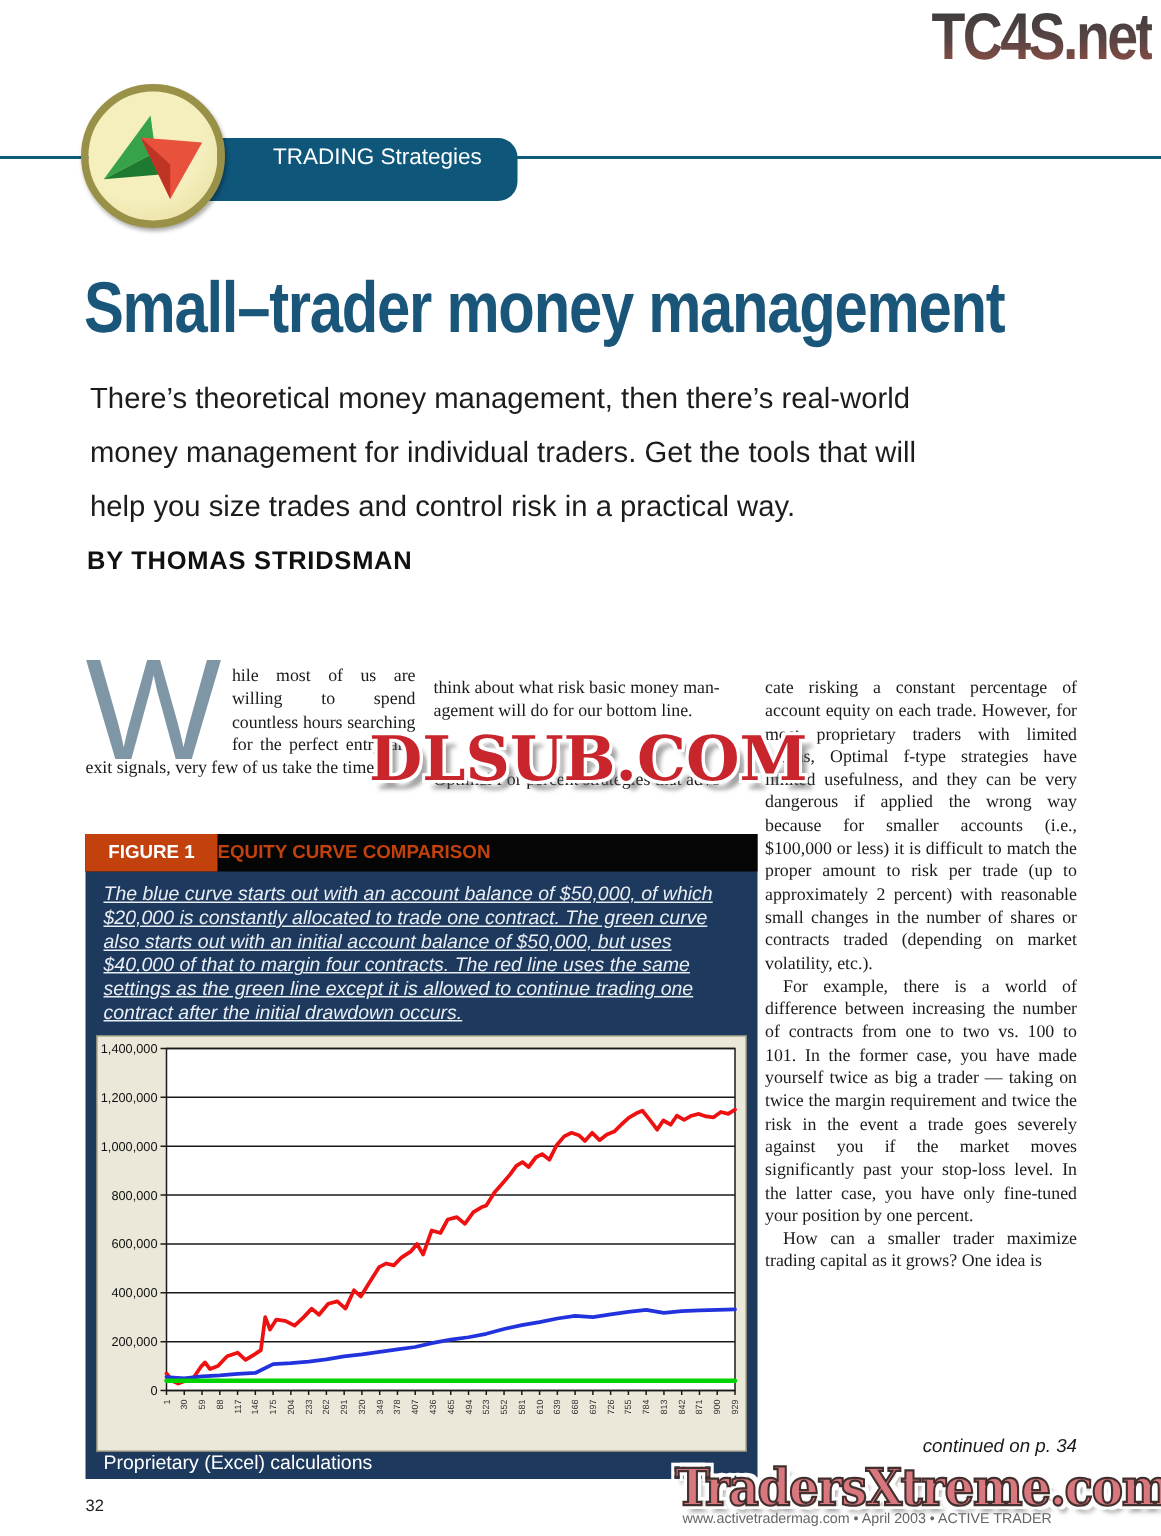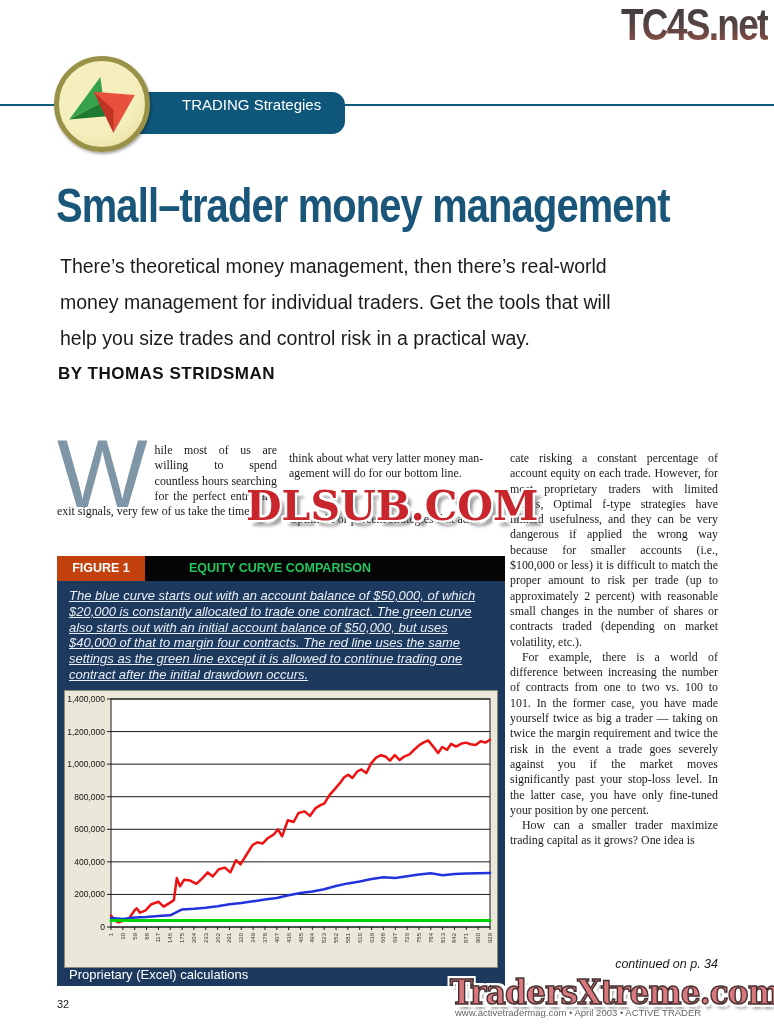--- a/index.html
+++ b/index.html
@@ -42,21 +42,21 @@
   #col3 p{margin:0;}
   #col3 p.ind{text-indent:12px;}
   #continued{position:absolute;left:510px;top:957px;width:208px;text-align:right;
         font-style:italic;font-size:12.5px;color:#1a1a1a;}
 
   
   #figure{position:absolute;left:57px;top:556px;width:448px;height:430px;background:#1d3a5e;}
   #figHead{display:flex;height:25px;background:#050505;}
   #figLabel{width:88px;background:#c2410c;color:#fff;font-weight:bold;font-size:12.5px;
         line-height:25px;text-align:center;}
-  #figTitle{color:#22c55e;font-weight:bold;font-size:12.5px;line-height:25px;margin-left:44px;}
+  #figTitle{color:#c2410c;font-weight:bold;font-size:12.5px;line-height:25px;}
   #figCaption{padding:7px 12px 5px 12px;color:#e9eef4;font-style:italic;font-size:13px;
         line-height:15.8px;text-decoration:underline;}
   #chartWrap{margin:2px 7px 0 7px;height:278px;background:#ebe8d9;border:1px solid #8b8b7a;
         box-sizing:border-box;}
   #figSource{position:absolute;left:0;bottom:0;width:100%;height:22px;line-height:22px;
         padding-left:12px;color:#fff;font-size:13px;box-sizing:border-box;}
 
   
   .wm{position:absolute;font-family:"DejaVu Serif",serif;font-weight:bold;white-space:nowrap;z-index:60;}
   #wmCenter{left:246px;top:482px;font-size:41px;letter-spacing:0px;color:#c9252d;
@@ -92,21 +92,21 @@
   </div>
 
   <div id="title">Small–trader money management</div>
   <div id="standfirst">There’s theoretical money management, then there’s real-world money management for individual traders. Get the tools that will help you size trades and control risk in a practical way.</div>
   <div id="byline">BY THOMAS STRIDSMAN</div>
 
   <div id="col1" class="serif">
     <span id="dropcap">W</span><span>hile most of us are willing to spend countless hours searching for the perfect entry and exit signals, very few of us take the time to</span>
   </div>
   <div id="col2" class="serif">
-      <div class="bline">think about what very latter money man-</div>
+      <div class="bline">think about what risk basic money man-</div>
       <div class="bline">agement will do for our bottom line.</div>
       <div class="bline">&nbsp;</div>
       <div class="bline">&nbsp;</div>
       <div class="bline">Optimal f or percent strategies that advo-</div>
     </div>
   <div id="col3" class="serif">
       <p>cate risking a constant percentage of account equity on each trade. However, for most proprietary traders with limited means, Optimal f-type strategies have limited usefulness, and they can be very dangerous if applied the wrong way because for smaller accounts (i.e., $100,000 or less) it is difficult to match the proper amount to risk per trade (up to approximately 2 percent) with reasonable small changes in the number of shares or contracts traded (depending on market volatility, etc.).</p>
       <p class="ind">For example, there is a world of difference between increasing the number of contracts from one to two vs. 100 to 101. In the former case, you have made yourself twice as big a trader — taking on twice the margin requirement and twice the risk in the event a trade goes severely against you if the market moves significantly past your stop-loss level. In the latter case, you have only fine-tuned your position by one percent.</p>
       <p class="ind">How can a smaller trader maximize trading capital as it grows? One idea is</p>
     </div>

